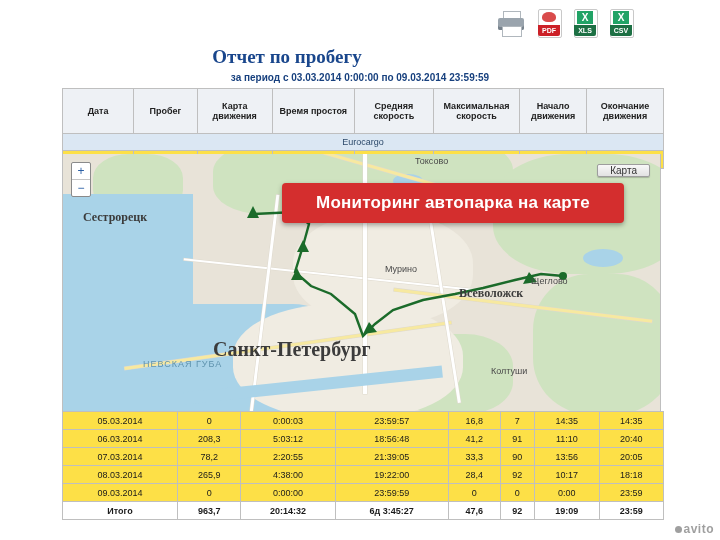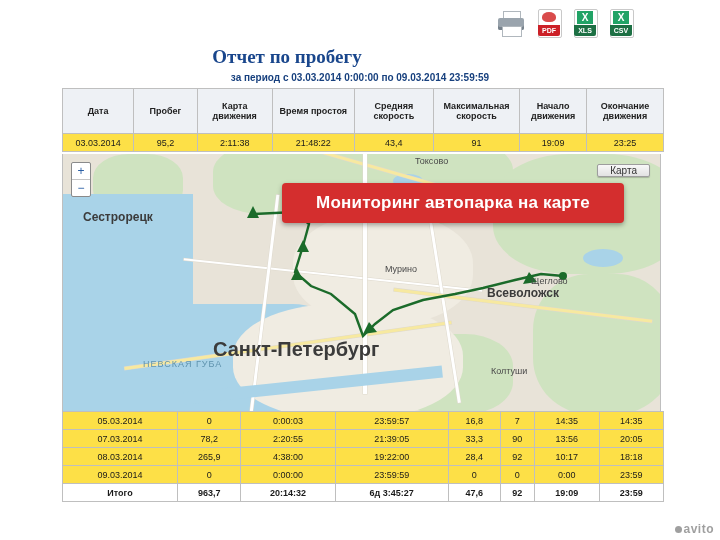--- a/index.html
+++ b/index.html
@@ -233,20 +233,21 @@
     position: absolute;
     font-size: 9px;
     color: #4a4a4a;
     font-family: "Liberation Sans", sans-serif;
     white-space: nowrap;
   }
   .map-label.big {
     font-size: 12px;
     font-weight: bold;
     color: #3b3b3b;
+    font-family: Liberation Serif, serif;
   }
   .map-label.watername {
     color: #5f93ae;
     letter-spacing: 1px;
     font-size: 9px;
   }
   .track {
     position: absolute;
     left: 0; top: 0;
     pointer-events: none;
@@ -351,20 +352,23 @@
         <th class="col-probeg">Пробег</th>
         <th class="col-move">Карта движения</th>
         <th class="col-idle">Время простоя</th>
         <th class="col-avg">Средняя скорость</th>
         <th class="col-max">Максимальная скорость</th>
         <th class="col-start">Начало движения</th>
         <th class="col-end">Окончание движения</th>
       </tr>
     </thead>
     <tbody>
+      <tr class="group-row">
+        <td colspan="8">Eurocargo</td>
+      </tr>
       <tr>
         <td>03.03.2014</td>
         <td>95,2</td>
         <td>2:11:38</td>
         <td>21:48:22</td>
         <td>43,4</td>
         <td>91</td>
         <td>19:09</td>
         <td>23:25</td>
       </tr>
@@ -407,21 +411,21 @@
       <polygon points="466,118 474,128 460,130" fill="#1b6b2a"></polygon>
       <circle cx="500" cy="122" r="4" fill="#1b6b2a"></circle>
       <circle cx="190" cy="60" r="3" fill="#1b6b2a"></circle>
     </svg>
 
     <div class="map-label watername" style="left:80px;top:205px;">НЕВСКАЯ ГУБА</div>
     <div class="map-label big" style="left:20px;top:56px;">Сестрорецк</div>
     <div class="map-label" style="left:250px;top:48px;">Юкки</div>
     <div class="map-label" style="left:352px;top:2px;">Токсово</div>
     <div class="map-label" style="left:322px;top:110px;">Мурино</div>
-    <div class="map-label big" style="left:396px;top:132px;margin-left:28px;">Всеволожск</div>
+    <div class="map-label big" style="left:396px;top:132px;">Всеволожск</div>
     <div class="map-label" style="left:468px;top:122px;">Щеглово</div>
     <div class="map-label" style="left:428px;top:212px;">Колтуши</div>
     <div class="map-label big" style="left:150px;top:184px;font-size:20px;">Санкт-Петербург</div>
 
     <div class="zoom-ctrl">
       <div>+</div>
       <div>−</div>
     </div>
     <div class="map-btn">Карта</div>
 
@@ -434,20 +438,30 @@
     <tbody>
       <tr>
         <td>05.03.2014</td>
         <td>0</td>
         <td>0:00:03</td>
         <td>23:59:57</td>
         <td>16,8</td>
         <td>7</td>
         <td>14:35</td>
         <td>14:35</td>
+      </tr>
+      <tr>
+        <td>06.03.2014</td>
+        <td>208,3</td>
+        <td>5:03:12</td>
+        <td>18:56:48</td>
+        <td>41,2</td>
+        <td>91</td>
+        <td>11:10</td>
+        <td>20:40</td>
       </tr>
       <tr>
         <td>07.03.2014</td>
         <td>78,2</td>
         <td>2:20:55</td>
         <td>21:39:05</td>
         <td>33,3</td>
         <td>90</td>
         <td>13:56</td>
         <td>20:05</td>

